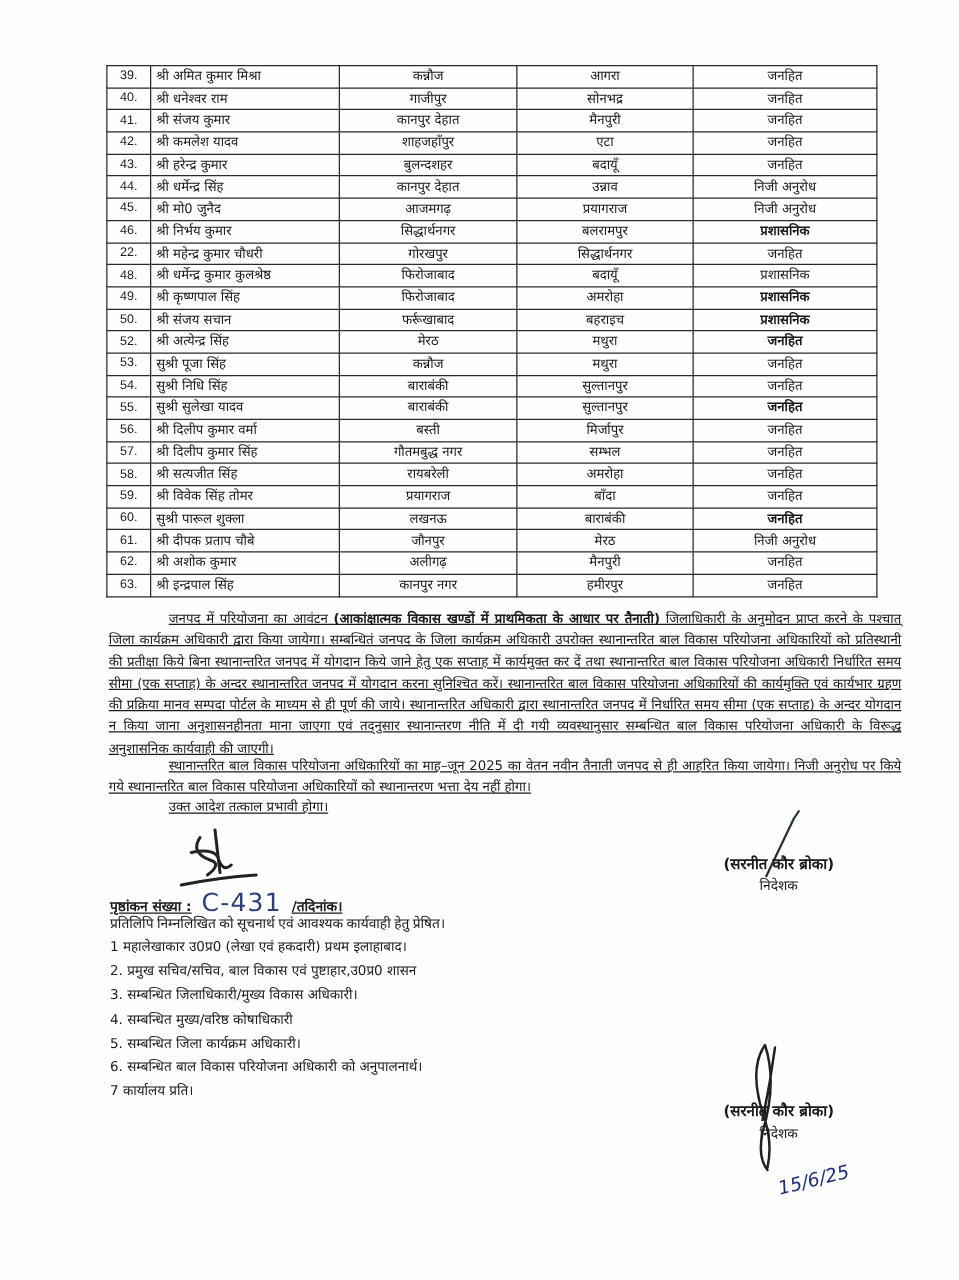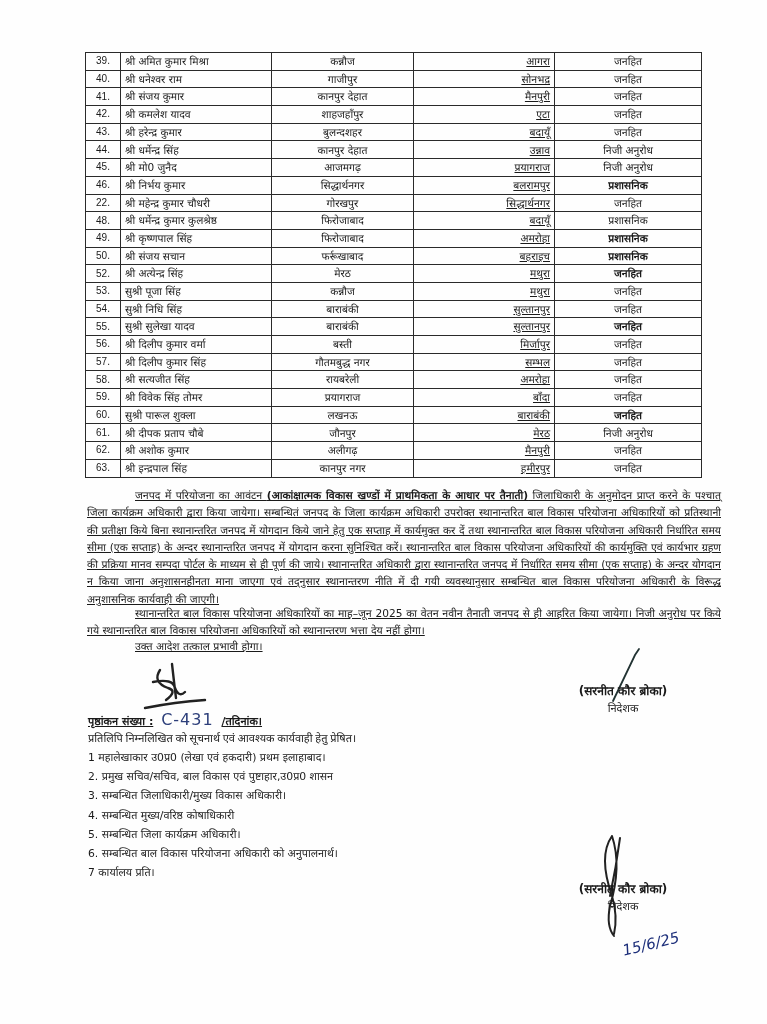--- a/index.html
+++ b/index.html
@@ -11,21 +11,21 @@
   table.transfer {
     position: absolute; left: 85px; top: 40px; width: 617px;
     border-collapse: collapse; font-size: 10.5px; line-height: 1; margin-top: 12px;
   }
   table.transfer td {
     border: 1px solid #2a2a2a; height: 16.7px; padding: 0 4px; white-space: nowrap; overflow: hidden;
   }
   td.sn { width: 26px; text-align: center; font-family: "Liberation Sans", sans-serif; font-size: 10px; }
   td.nm { width: 142px; text-align: left; }
   td.fr { width: 133px; text-align: center; }
-  td.to { width: 132px; text-align: right; text-decoration: underline; }
+  td.to { width: 132px; text-align: center; }
   td.rs { text-align: center; }
   td.rs.bold { font-weight: bold; }
 
   .para {
     position: absolute; left: 87px; width: 634px; font-size: 10.6px; line-height: 17.3px;
     text-align: justify; text-indent: 48px; margin: 0; text-decoration: underline;
   }
   .para b { font-weight: bold; }
   #p1 { top: 487px; }
   #p2 { top: 605px; }
@@ -34,21 +34,21 @@
   .sig-scribble { position: absolute; }
   .sig-block { position: absolute; text-align: center; font-size: 11px; line-height: 18px; }
   .sig-block .signame { font-weight: bold; font-size: 12px; }
   #sig1 { left: 548px; top: 682px; width: 150px; }
   #sig2 { left: 548px; top: 880px; width: 150px; }
 
   #endorse {
     position: absolute; left: 88px; top: 710px; font-size: 11px; font-weight: bold;
   }
   #endorse .lbl { text-decoration: underline; }
-  #endorse .num { font-family: "DejaVu Sans", sans-serif; font-weight: normal; font-size: 16px; color: #2d3f7a; letter-spacing: 1px; margin: 0 4px; }
+  #endorse .num { font-family: "DejaVu Sans", sans-serif; font-weight: normal; font-size: 20px; color: #2d3f7a; letter-spacing: 1px; margin: 0 4px; }
   #endorse .dt { text-decoration: underline; }
 
   #copy-intro { position: absolute; left: 88px; top: 730px; font-size: 11px; font-family: Liberation Serif, serif; }
   ul.copies { position: absolute; left: 88px; top: 748px; margin: 0; padding: 0; list-style: none; font-size: 10.8px; line-height: 19.2px; }
   ul.copies li { white-space: nowrap; }
   .handdate { position: absolute; left: 622px; top: 935px; font-size: 15px; color: #1d2f7a; font-style: italic; transform: rotate(-14deg); }
 </style>
 </head>
 <body>
 

